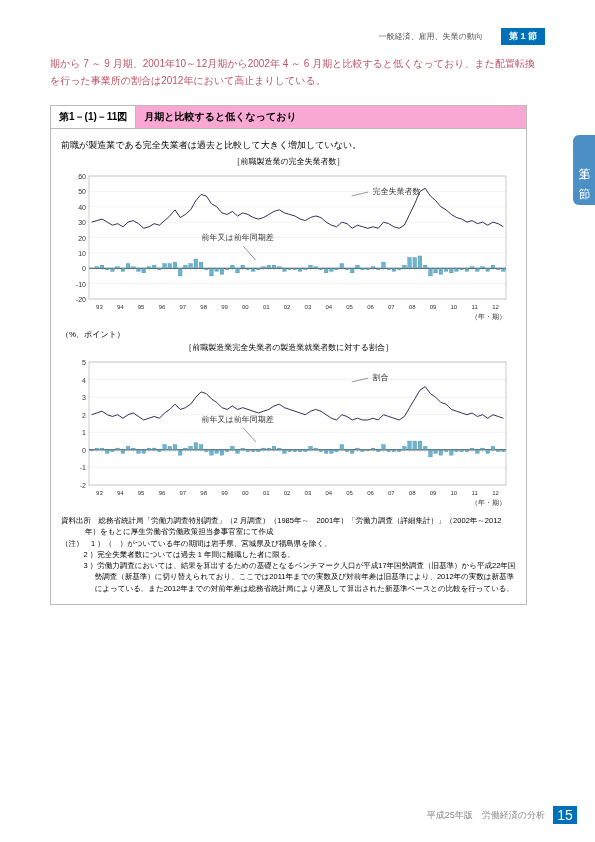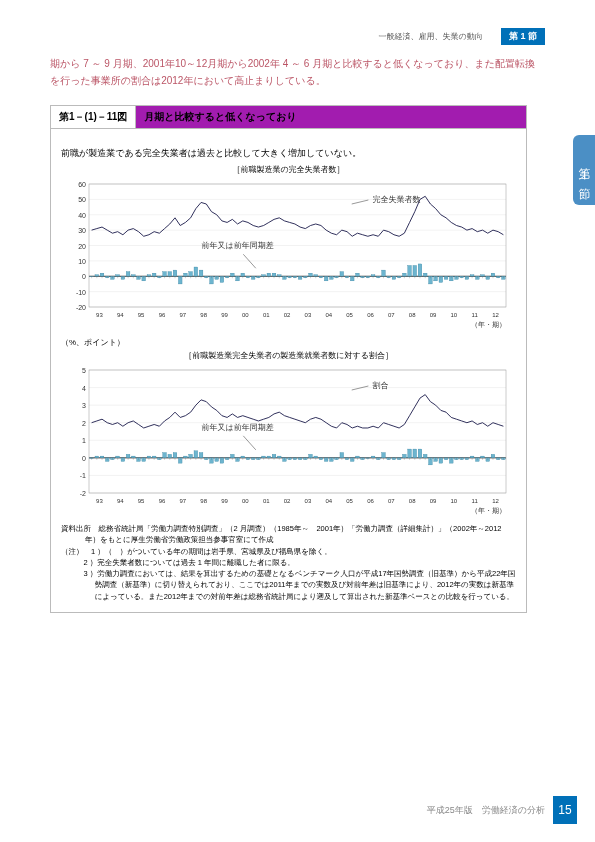--- a/index.html
+++ b/index.html
@@ -2,32 +2,32 @@
 <html><head>
 <meta charset="utf-8">
 <style>
   body{margin:0;padding:0;background:#fff;font-family:"MS Gothic","Hiragino Sans",sans-serif;width:595px;height:842px;position:relative;color:#000;font-size:8px}
   .page{position:relative;width:595px;height:842px}
   .header-line{position:absolute;top:28px;right:50px;font-size:8px;color:#555}
   .header-badge{display:inline-block;background:#0070b8;color:#fff;padding:2px 8px;font-size:9px;margin-left:16px;font-weight:bold}
   .side-tab{position:absolute;right:0;top:135px;width:22px;height:70px;background:#4b8fc5;border-radius:6px 0 0 6px;color:#fff;display:flex;align-items:center;justify-content:center;writing-mode:vertical-rl;font-size:12px;letter-spacing:4px}
   .body-text{position:absolute;top:55px;left:50px;right:60px;font-size:10px;color:#bb5566;line-height:1.7}
   .figure{position:absolute;top:105px;left:50px;width:475px;border:1px solid #bbb}
-  .fig-title{display:flex;align-items:center;background:#a21caf;border-bottom:1px solid #bbb}
+  .fig-title{display:flex;align-items:center;background:#f9a8d4;border-bottom:1px solid #bbb}
   .fig-title-box{background:#fff;border-right:1px solid #bbb;padding:4px 8px;font-size:10px;font-weight:bold}
   .fig-title-text{padding:4px 8px;font-size:10px;font-weight:bold}
-  .fig-body{padding:18px 10px 10px 10px}
+  .fig-body{padding:10px 10px 10px 10px}
   .fig-caption{font-size:9px;margin-bottom:4px}
   .notes{font-size:7.5px;line-height:1.5;margin-top:8px}
   .notes-indent{padding-left:3.2em;text-indent:-3.2em}
   .chart{position:relative;border:none;margin:4px 0 8px 0}
   .chart svg{display:block}
   .footer{position:absolute;bottom:18px;right:18px;display:flex;align-items:center;font-size:9px}
   .footer-text{color:#888;margin-right:8px}
-  .footer-page{background:#0070b8;color:#fff;width:24px;height:28px;display:flex;align-items:center;justify-content:center;font-size:12px}
+  .footer-page{background:#0070b8;color:#fff;width:24px;height:18px;display:flex;align-items:center;justify-content:center;font-size:14px}
   .chart-title{font-size:8px;text-align:center;margin:2px 0}
   .axis-unit{font-size:8px}
 </style>
 </head>
 <body>
 
 <div class="page">
   <div class="header-line">
     <span>一般経済、雇用、失業の動向</span>
     <span class="header-badge">第 1 節</span>

